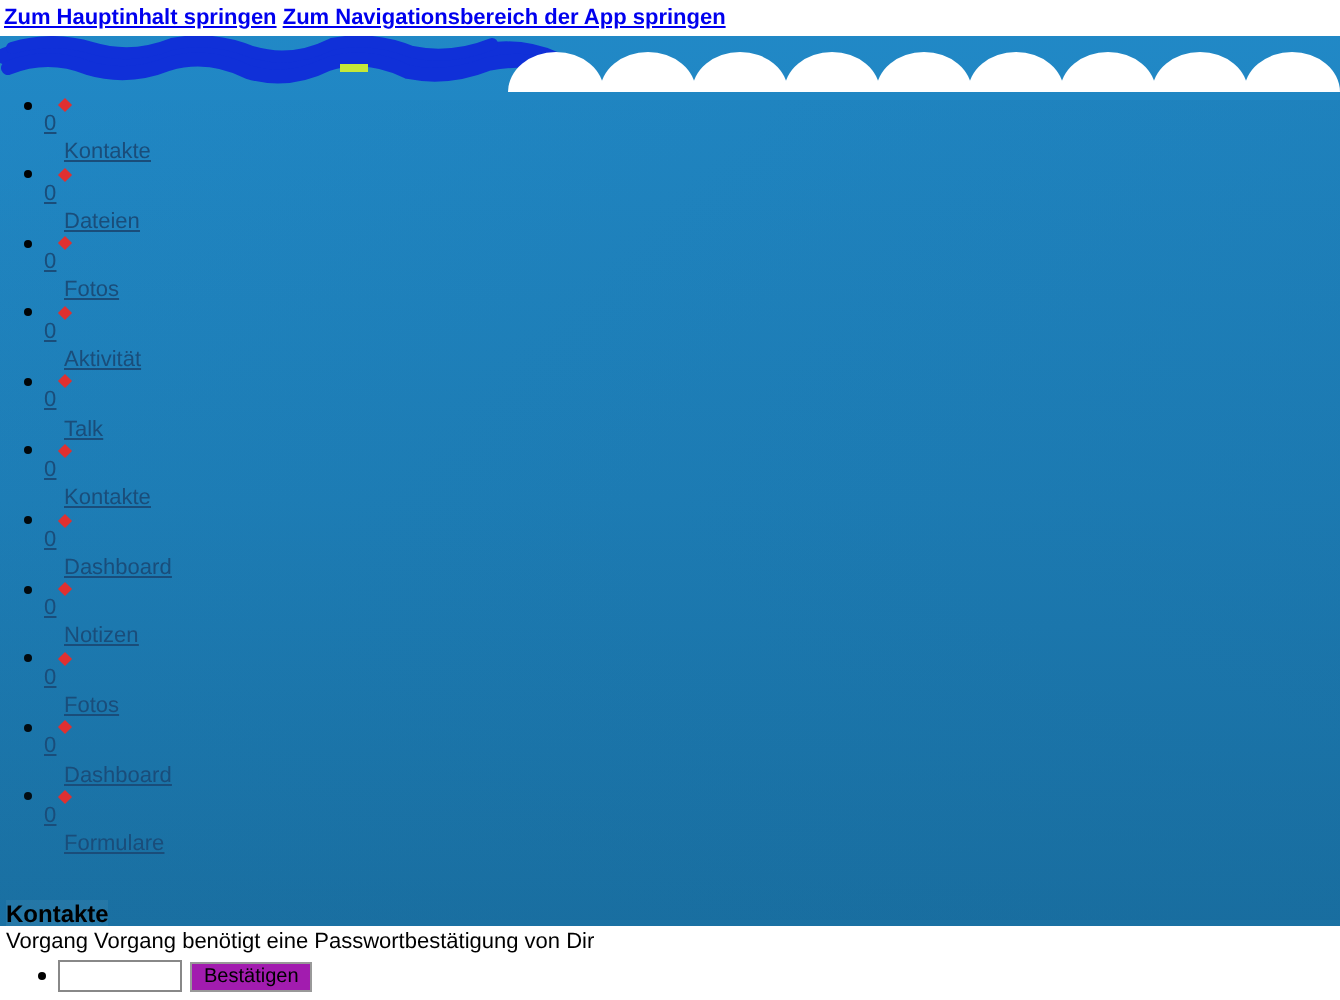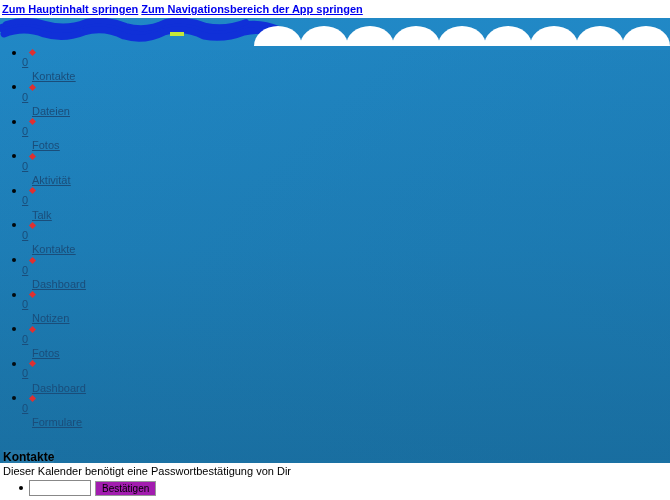--- a/index.html
+++ b/index.html
@@ -304,19 +304,19 @@
       <span class="zero">0</span>
       <span class="label">Formulare</span>
     </a>
   </li>
 </ul>
 
 <div class="page-title">Kontakte</div>
 <div class="small-box"></div>
 
 <div class="bottom-white">
-  <div class="confirm-msg">Dieser Kalender benötigt eine Passwortbestätigung von Dir</div>
+  <div class="confirm-msg">Vorgang Vorgang benötigt eine Passwortbestätigung von Dir</div>
   <div class="confirm-row">
     <span class="bullet"></span>
     <input type="password" class="pwd-input" placeholder="" style="">
     <button class="confirm-btn">Bestätigen</button>
   </div>
 </div>
 
 </body></html>

